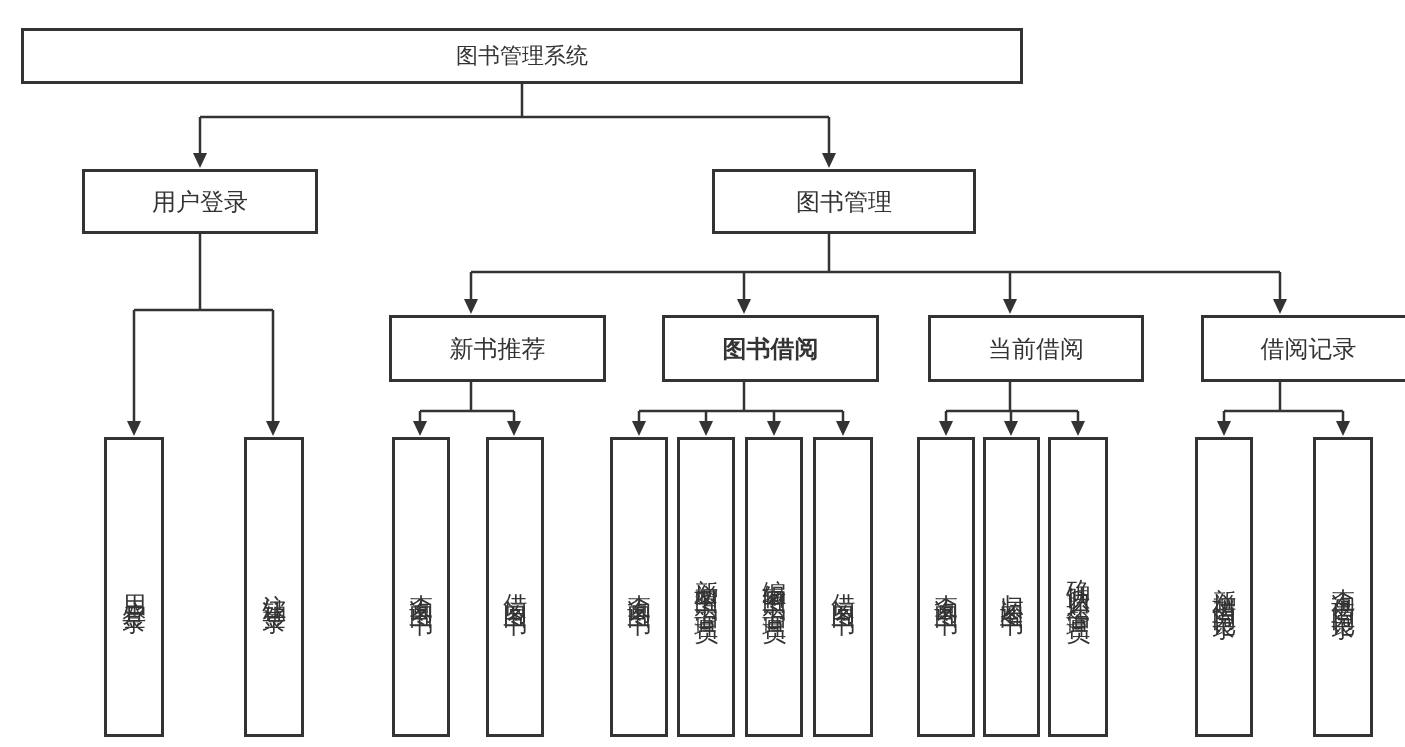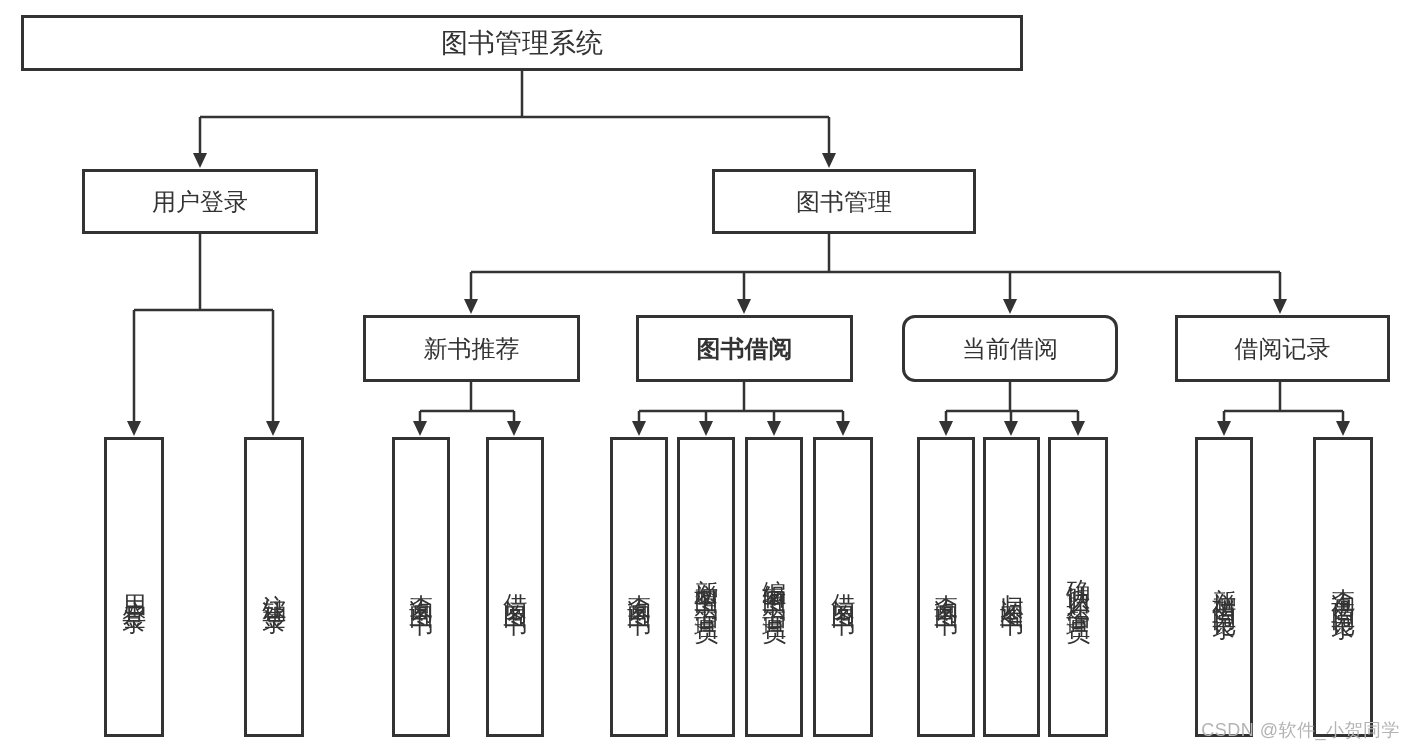--- a/index.html
+++ b/index.html
@@ -6,23 +6,23 @@
   .stage {
     position:relative; width:1405px; height:747px; background:#ffffff;
     font-family:"Liberation Sans", sans-serif; color:#333333; overflow:hidden;
   }
   svg.connectors { position:absolute; left:0; top:0; width:1405px; height:747px; z-index:1; }
   .node {
     position:absolute; box-sizing:border-box; background:#ffffff;
     border:3px solid #333333; display:flex; align-items:center; justify-content:center;
     z-index:2; text-align:center; white-space:nowrap;
   }
-  .root  { left:21px; top:15px; width:1002px; height:56px; font-size:27px; }
+  .root  { left:21px; top:28px; width:1002px; height:56px; font-size:22px; }
   .lvl2  { top:169px; height:65px; font-size:24px; }
-  .lvl3  { top:315px; height:67px; font-size:24px; }
+  .lvl3  { top:315px; height:67px; font-size:24px;margin-left:26px; }
   .leaf  { top:437px; height:300px; }
   .leaf span {
     writing-mode:vertical-rl; text-orientation:mixed;
     font-size:24px; letter-spacing:6px; line-height:1.1;
   }
   .watermark {
     position:absolute; right:5px; bottom:5px; z-index:5;
     font-size:18px; letter-spacing:0.5px; color:#b3b3b3;
   }
 </style>
@@ -64,21 +64,21 @@
     </g>
   </svg>
 
   <div class="node root">图书管理系统</div>
 
   <div class="node lvl2" style="left:82px; width:236px;">用户登录</div>
   <div class="node lvl2" style="left:712px; width:264px;">图书管理</div>
 
   <div class="node lvl3" style="left:363px; width:217px;">新书推荐</div>
   <div class="node lvl3" style="left:636px; width:217px;font-weight:bold;">图书借阅</div>
-  <div class="node lvl3" style="left:902px; width:216px;border-radius:13px;">当前借阅</div>
+  <div class="node lvl3" style="left:902px; width:216px;">当前借阅</div>
   <div class="node lvl3" style="left:1175px; width:215px;">借阅记录</div>
 
   <div class="node leaf" style="left:104px; width:60px;">
     <span>用户登录</span>
   </div>
   <div class="node leaf" style="left:244px; width:60px;">
     <span>注销登录</span>
   </div>
 
   <div class="node leaf" style="left:392px; width:58px;">
@@ -111,15 +111,14 @@
     <span>确认归还（管理员）</span>
   </div>
 
   <div class="node leaf" style="left:1195px; width:58px;">
     <span>新增借阅记录</span>
   </div>
   <div class="node leaf" style="left:1313px; width:60px;">
     <span>查询借阅记录</span>
   </div>
 
-  <div class="watermark">CSDN @软件_小贺同学</div>
 
 </div>
 
 </body></html>

